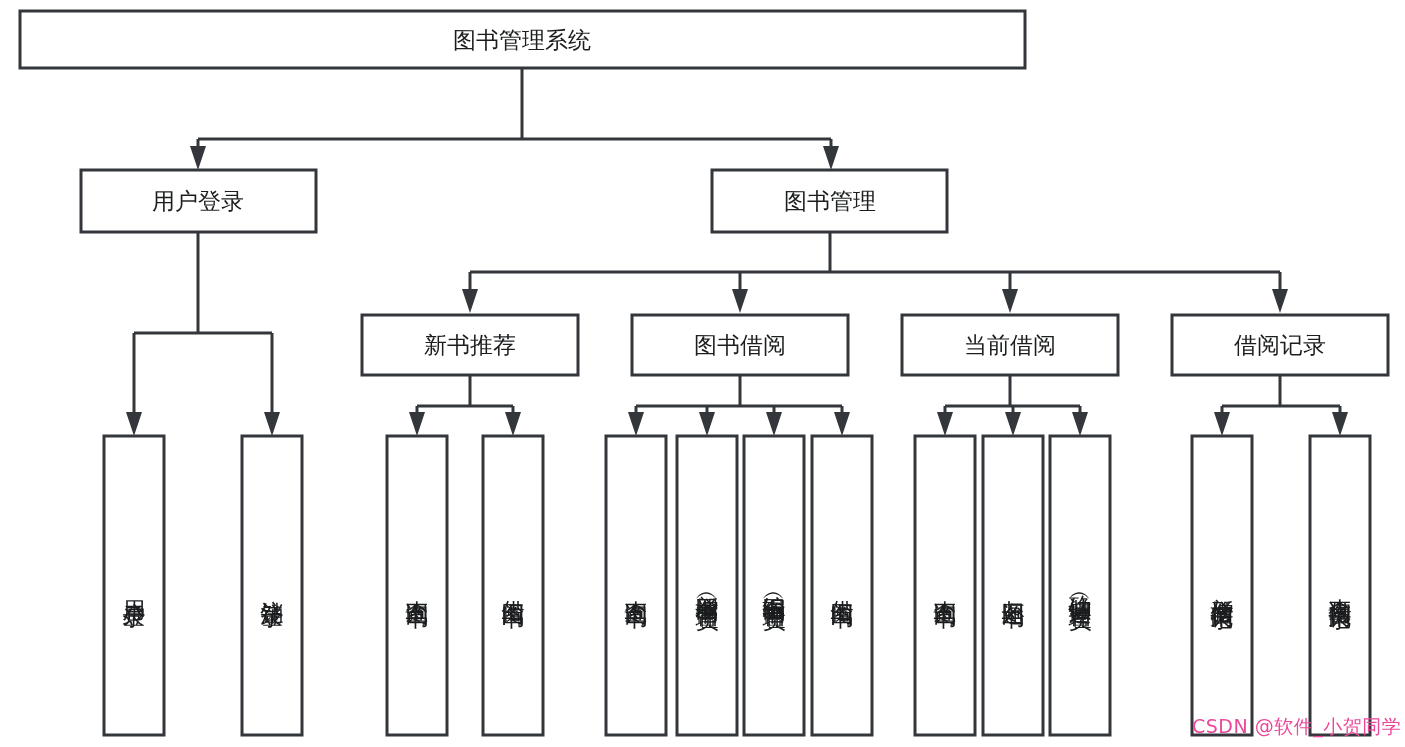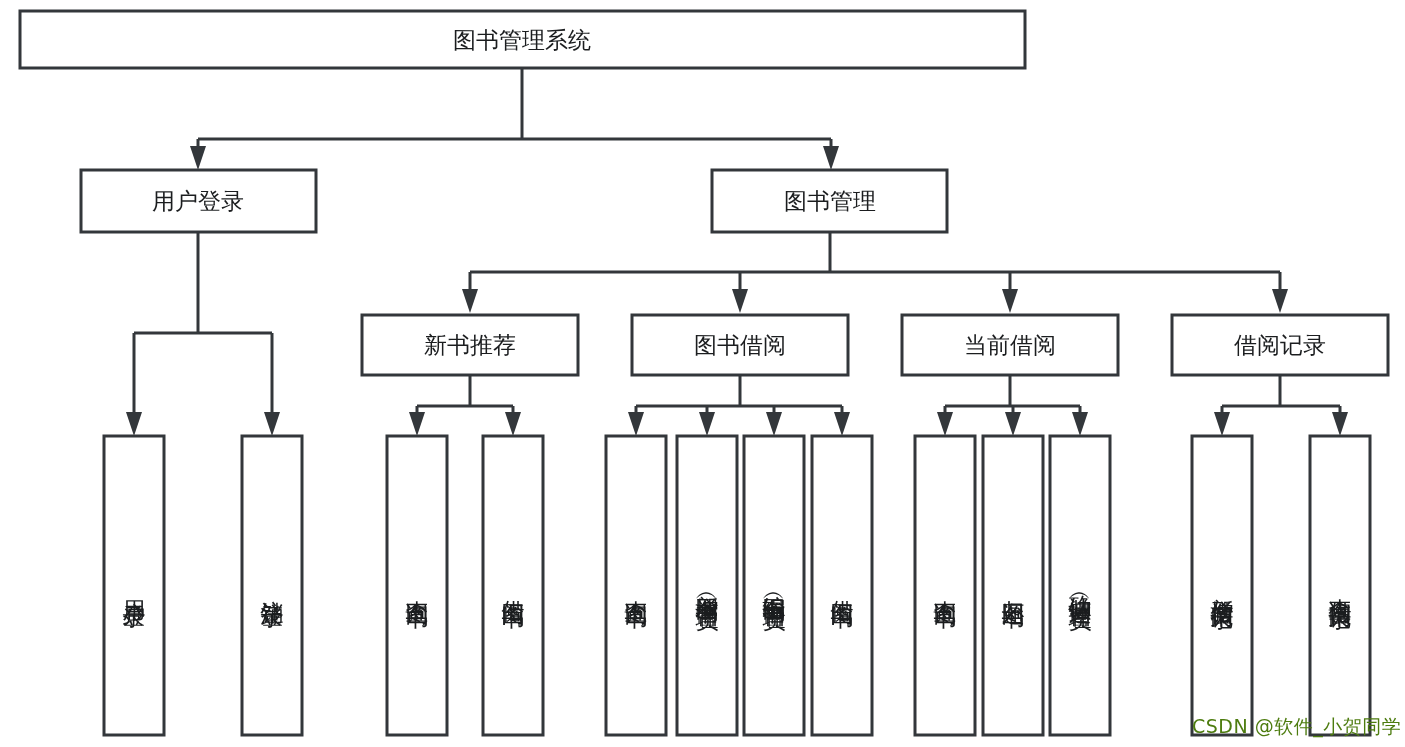--- a/index.html
+++ b/index.html
@@ -62,21 +62,21 @@
     display: flex;
     align-items: center;
     justify-content: center;
     pointer-events: none;
     user-select: none;
   }
   .watermark {
     position: absolute;
     font-family: "DejaVu Sans", "Liberation Sans", sans-serif;
     font-size: 19px;
-    color: #4d7c0f;
+    color: #ec4899;
     white-space: nowrap;
     letter-spacing: 0.5px;
   }
 </style>
 </head>
 <body>
 
 <div id="diagram-root">
 
   <svg id="flow-svg" viewBox="0 0 1405 747">

